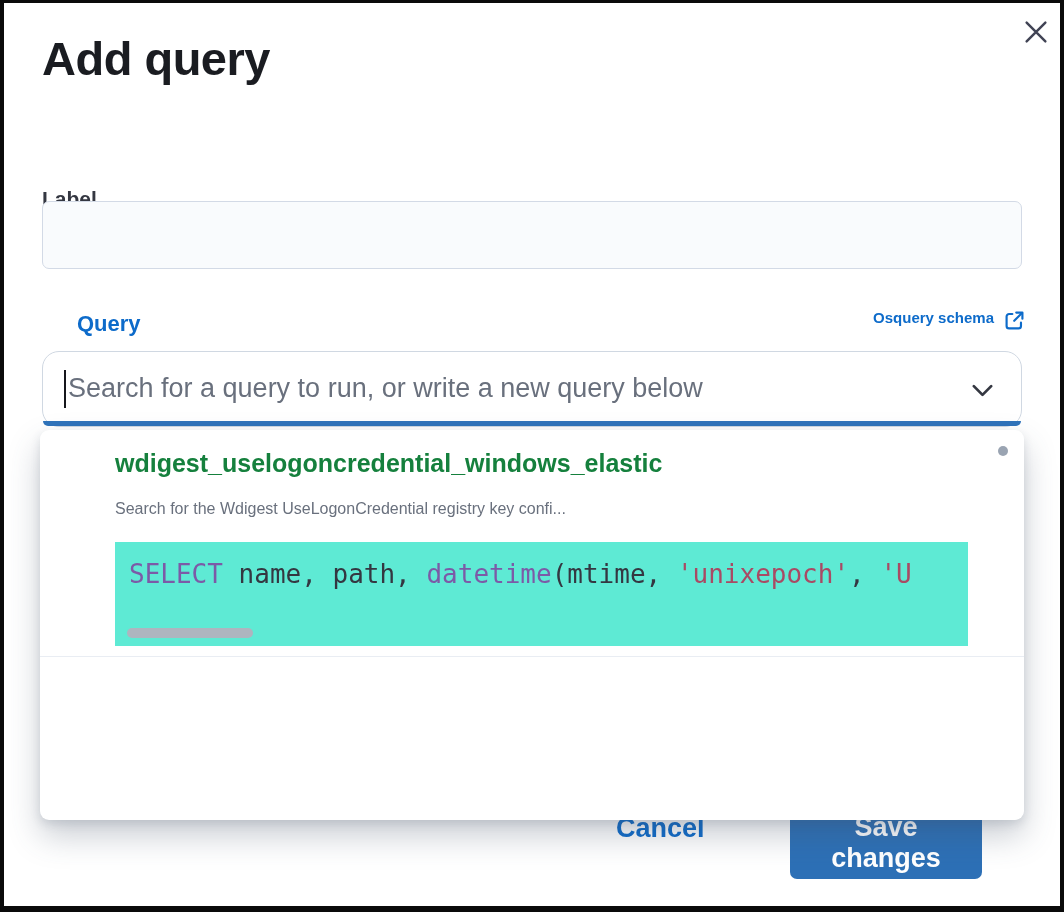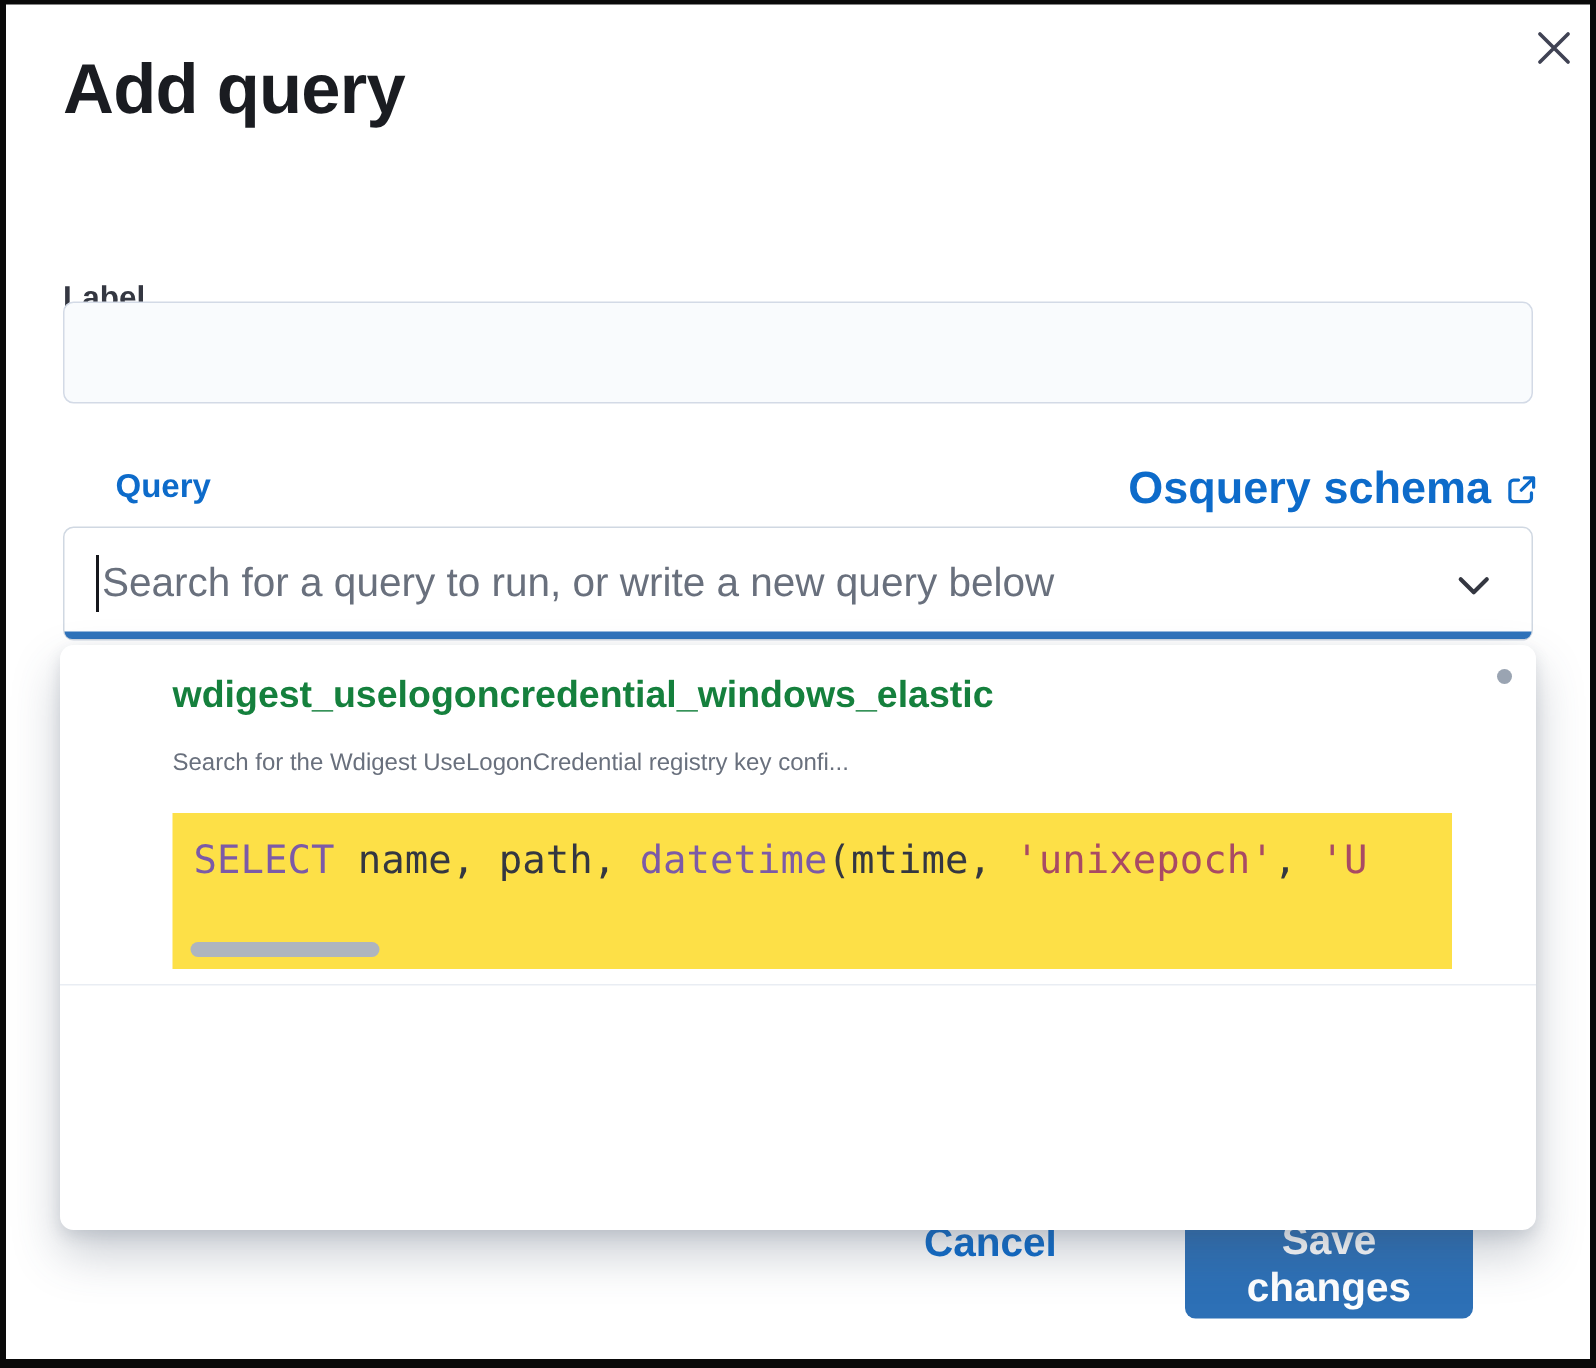--- a/index.html
+++ b/index.html
@@ -18,44 +18,44 @@
   
   .modal-title{position:absolute;left:38px;top:28px;margin:0;font-size:47px;font-weight:800;letter-spacing:-0.5px;color:#1a1c21;}
   
   .field-label{position:absolute;left:38px;top:156px;font-size:21px;font-weight:700;color:#343741;margin-top:28px;}
   .label-input{
     position:absolute;left:38px;top:198px;width:980px;height:68px;box-sizing:border-box;
     background:#f9fbfd;border:1px solid #d3dae6;border-radius:7px;font-size:26px;color:#343741;padding:0 20px;outline:none;
   }
   
   .query-label{position:absolute;left:38px;top:308px;font-size:22px;font-weight:700;color:var(--link-blue);margin-left:35px;}
-  .schema-link{position:absolute;right:34px;top:306px;display:flex;align-items:center;gap:9px;font-size:30px;font-weight:700;color:var(--link-blue);text-decoration:none;}
+  .schema-link{position:absolute;right:34px;top:306px;display:flex;gap:9px;font-size:15px;font-weight:700;color:var(--link-blue);text-decoration:none;}
   
   .combobox{
     position:absolute;left:38px;top:348px;width:980px;height:76px;box-sizing:border-box;
-    background:#fff;border:1px solid #d0d8e2;border-radius:7px;
+    background:#fff;border:1px solid #d0d8e2;border-radius:17px;
   }
   .combobox::after{
     content:"";position:absolute;left:0;right:0;bottom:0;height:5px;
     background:var(--focus-blue);border-radius:0 0 6px 6px;
   }
   .caret{position:absolute;left:21px;top:18px;width:2px;height:38px;background:#16171c;}
   .cb-placeholder{position:absolute;left:25px;top:21px;font-size:27px;color:#69707d;white-space:nowrap;}
   .cb-chevron{position:absolute;right:24px;top:24px;}
   
   .dropdown{
     position:absolute;left:36px;top:427px;width:984px;height:390px;z-index:2;
     background:#fff;border-radius:9px;overflow:hidden;
     box-shadow:0 16px 32px rgba(65,78,101,0.28),0 4px 10px rgba(65,78,101,0.15);
   }
   .vscroll-dot{position:absolute;right:16px;top:16px;width:10px;height:10px;border-radius:50%;background:#9aa4b2;}
   .option{padding:18px 0 0 75px;cursor:pointer;}
   .opt-title{font-size:25px;line-height:30px;font-weight:700;color:#15803d;}
   .opt-desc{margin-top:16px;font-size:16px;line-height:30px;color:#69707d;}
-  .code-block{position:relative;margin:18px 56px 0 0;height:104px;background:#fde047;overflow:hidden;}
+  .code-block{position:relative;margin:18px 56px 0 0;height:104px;background:#5eead4;overflow:hidden;}
   .code-block.clipped{height:120px;}
   .code-line{padding:17px 14px 0;font-family:"DejaVu Sans Mono","Liberation Mono",monospace;font-size:26px;white-space:nowrap;color:#343741;}
   .tok-keyword{color:var(--keyword);}
   .tok-plain{color:#343741;}
   .tok-string{color:var(--string);}
   .hscroll-thumb{position:absolute;left:12px;bottom:8px;width:126px;height:10px;border-radius:6px;background:#aeb5bf;cursor:pointer;}
   .divider{height:1px;background:#e9edf3;margin-top:10px;}
   
   .cancel-btn{position:absolute;left:612px;top:810px;z-index:1;background:none;border:none;padding:0;font-family:inherit;font-size:27px;font-weight:700;color:var(--link-blue);cursor:pointer;}
   .save-btn{position:absolute;left:786px;top:804px;z-index:1;width:192px;height:72px;border:none;border-radius:7px;background:var(--primary-button);color:#fff;font-family:inherit;font-size:27px;font-weight:600;cursor:pointer;}

